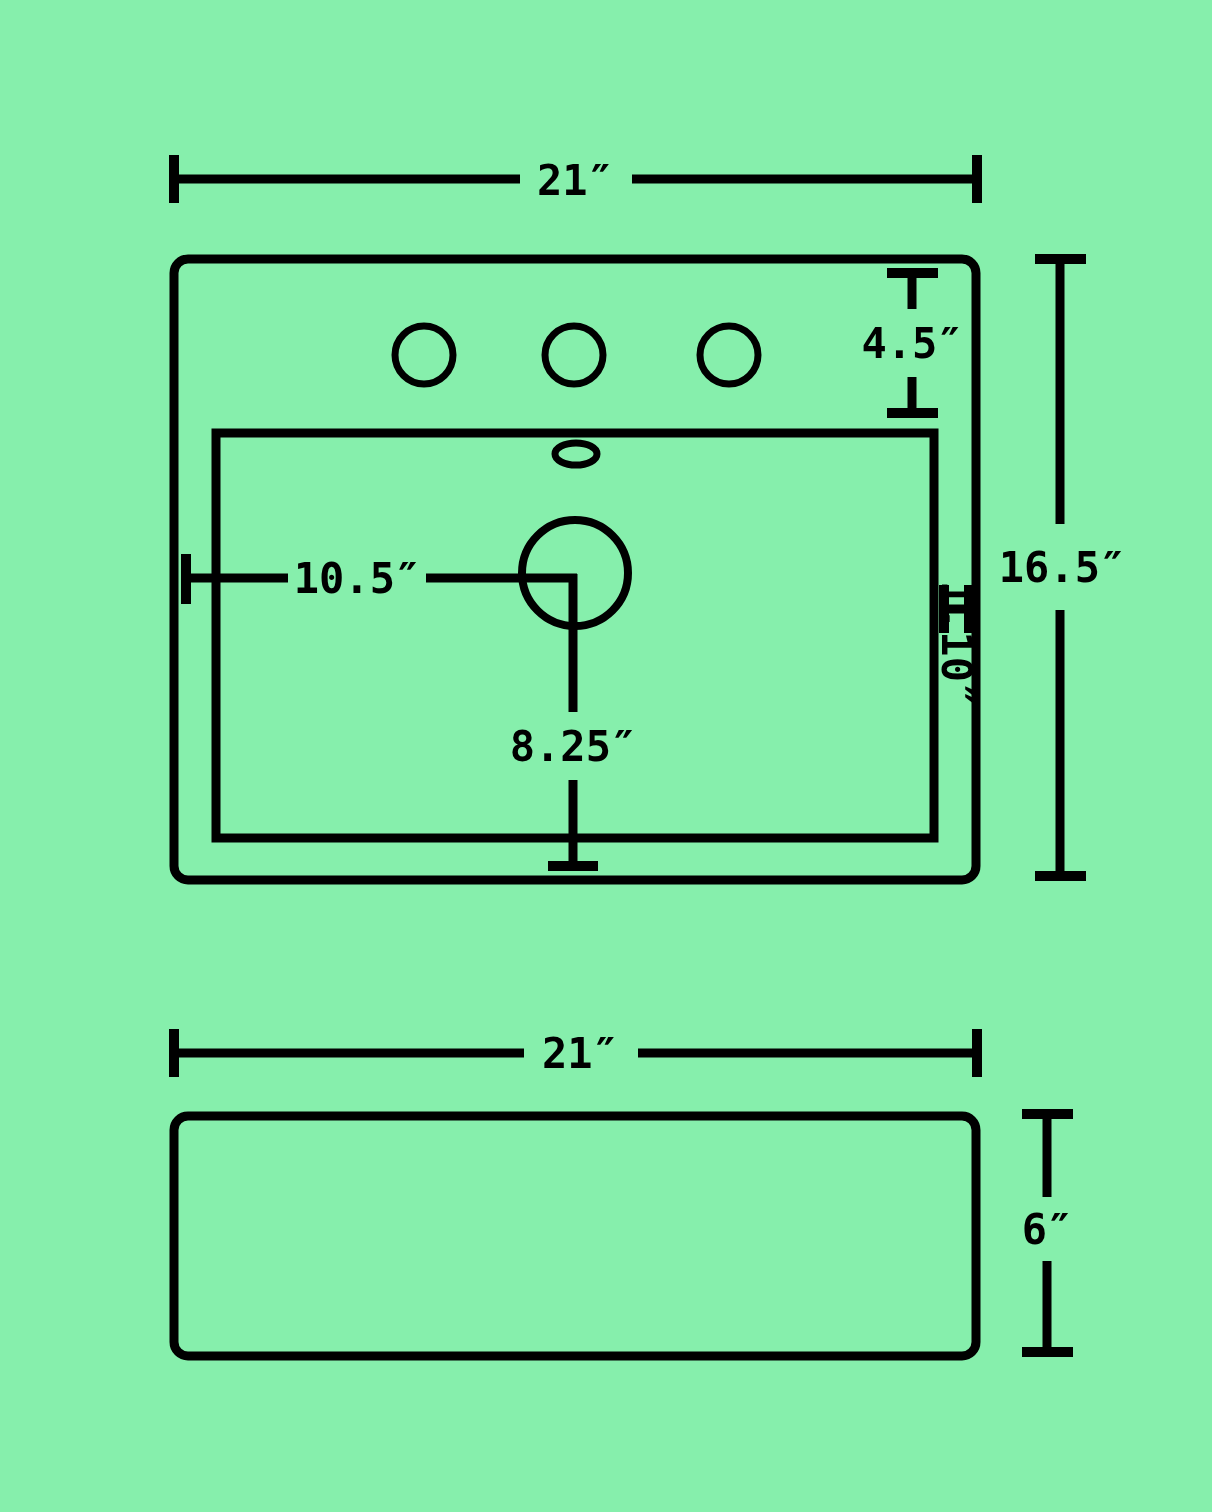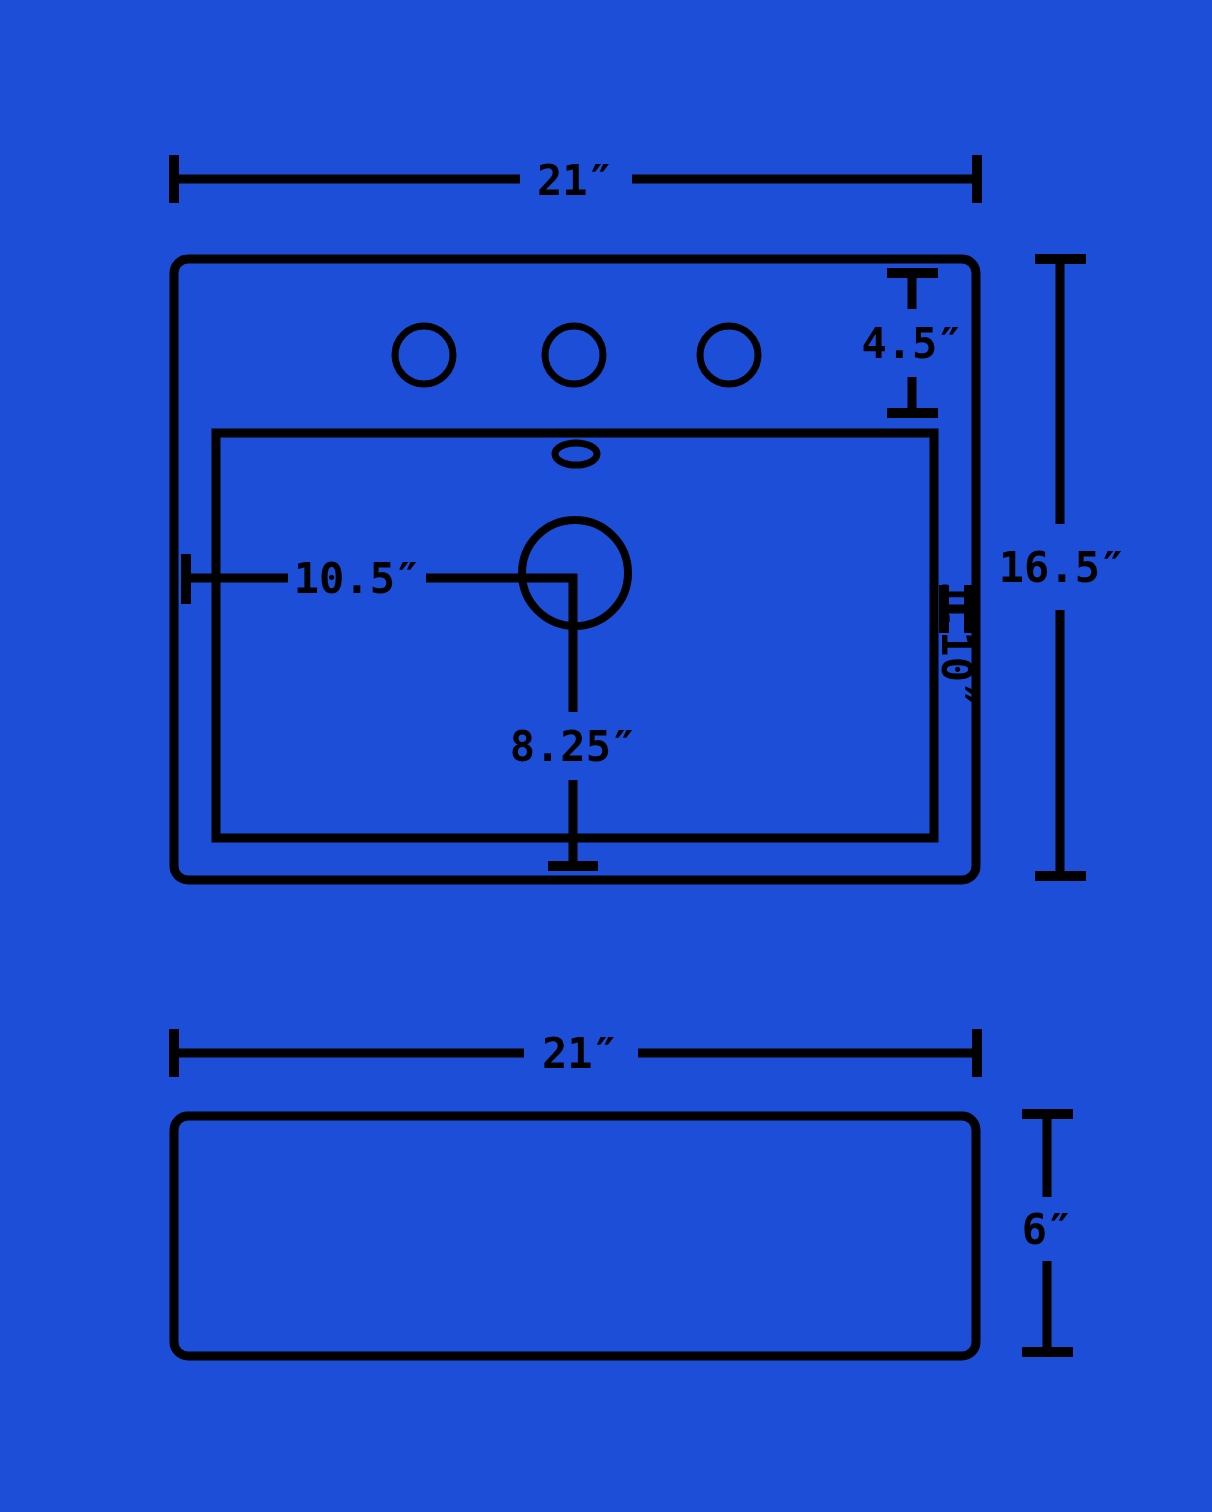--- a/index.html
+++ b/index.html
@@ -3,21 +3,21 @@
 <meta charset="utf-8">
 <style>
   html, body {
     margin: 0;
     padding: 0;
     background: #ffffff;
   }
   .stage {
     width: 1212px;
     height: 1512px;
-    background: #1d4ed8;
+    background: #86efac;
     position: relative;
   }
   svg { display: block; }
   .outline {
     fill: none;
     stroke: #000000;
     stroke-width: 9;
   }
   .hole {
     fill: none;

